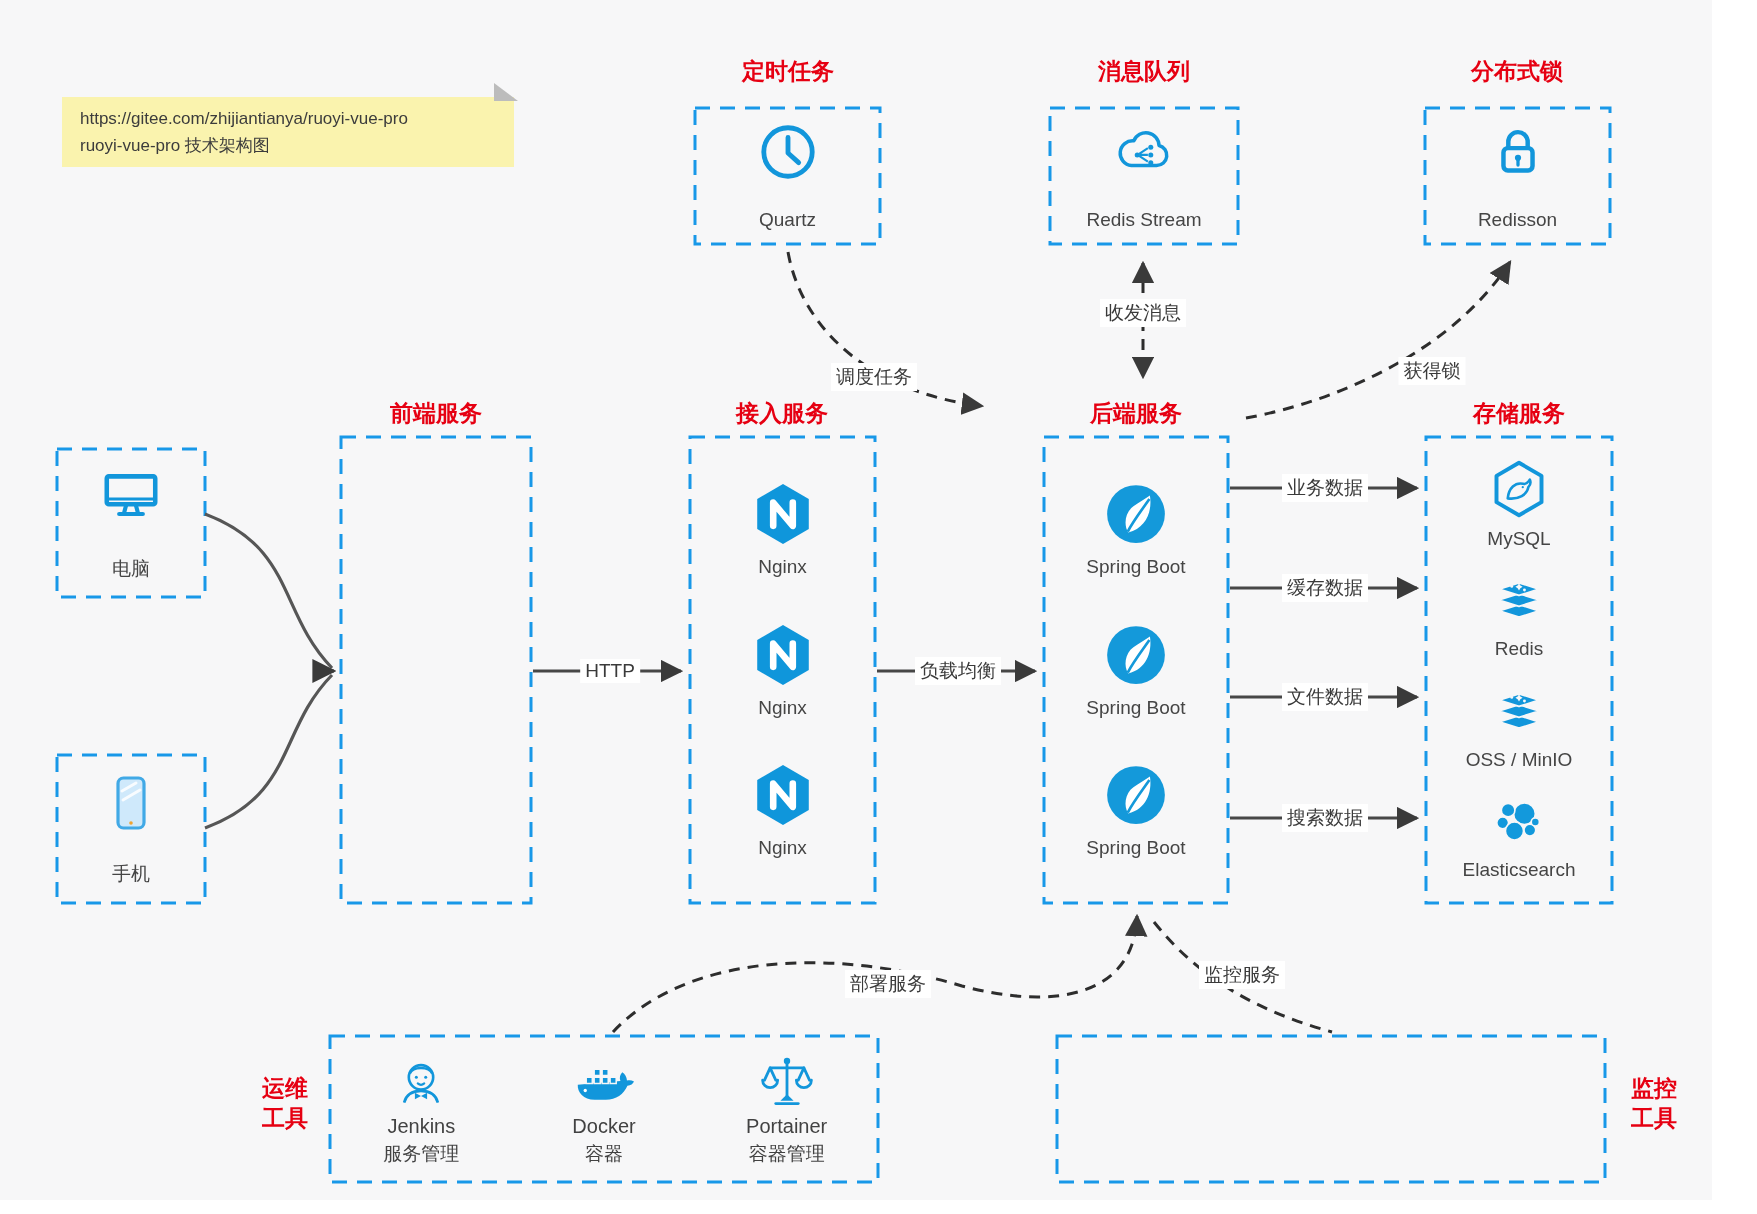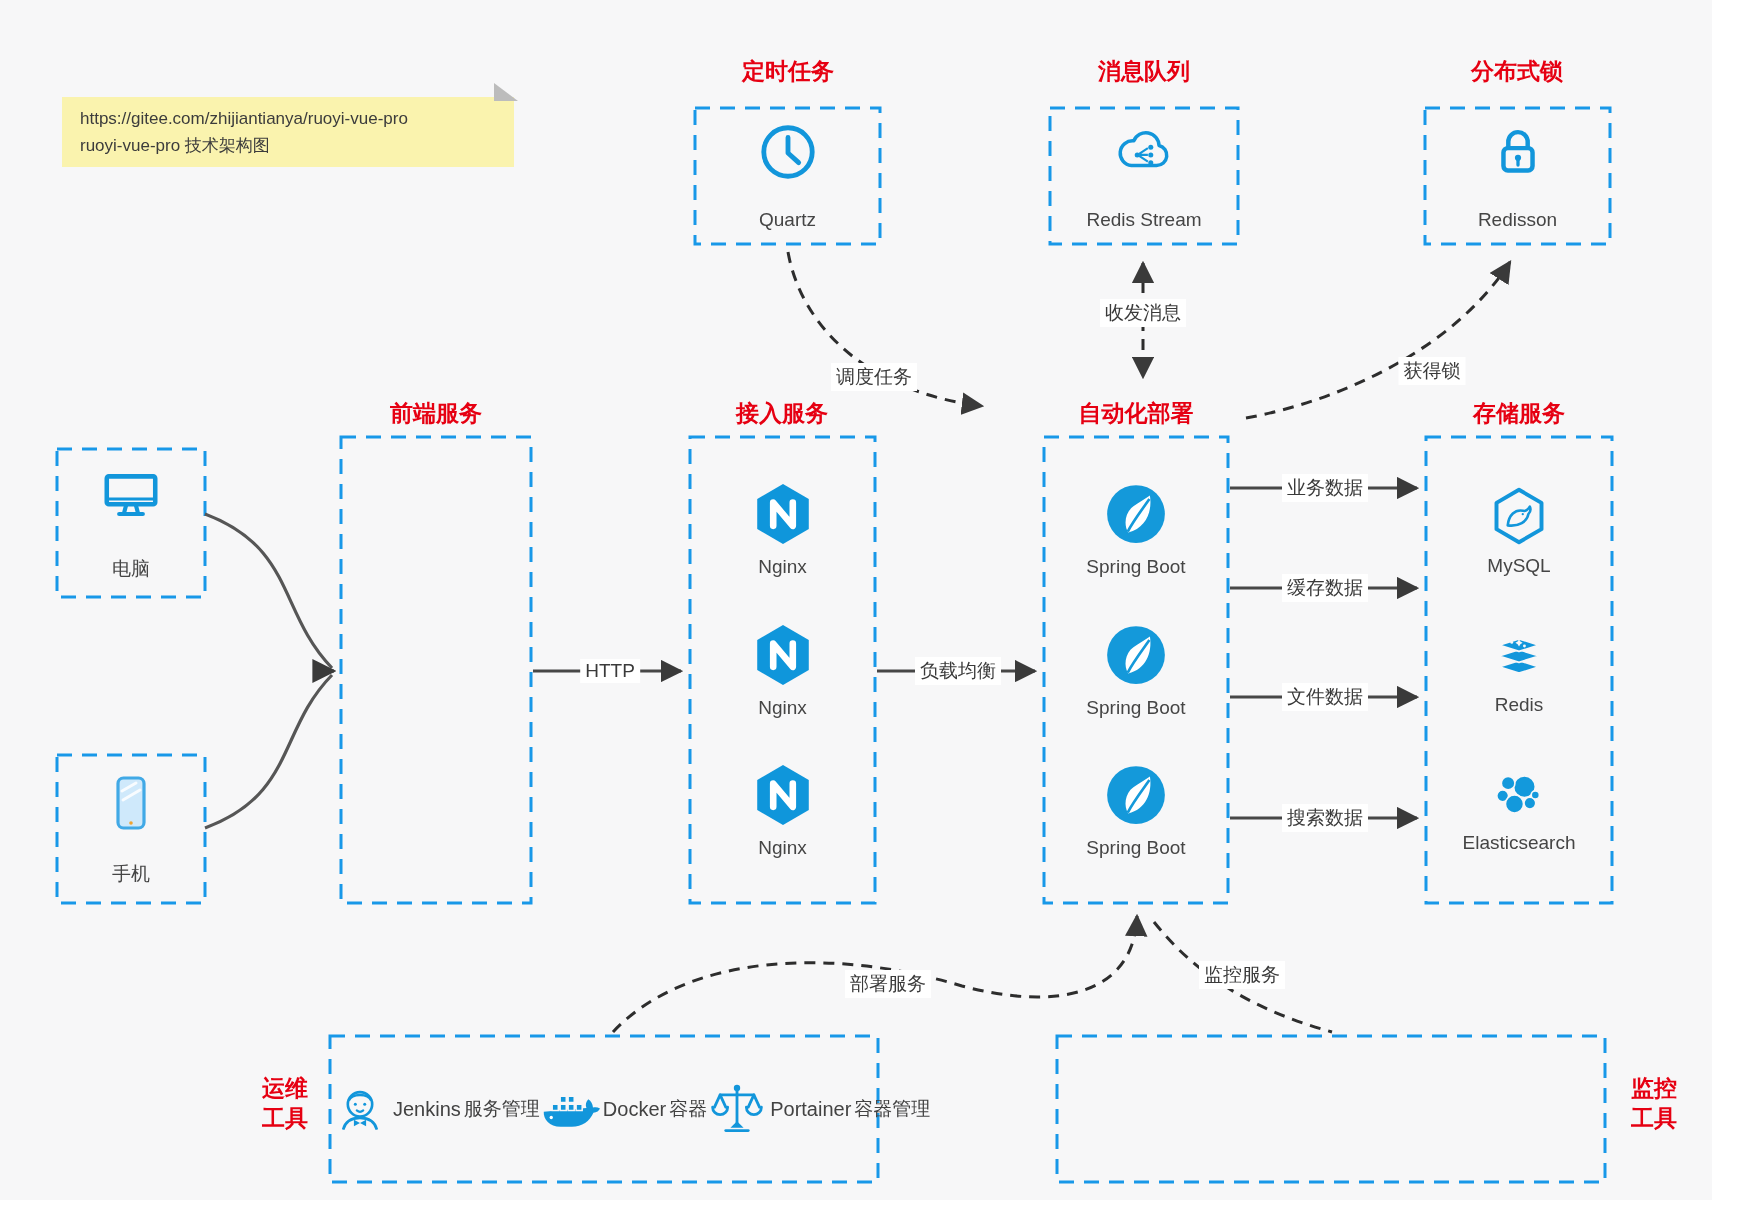--- a/index.html
+++ b/index.html
@@ -18,21 +18,21 @@
          font-size:23px;white-space:nowrap;z-index:2;}
   .side-title{position:absolute;color:#e60012;font-weight:bold;font-size:23px;line-height:30px;
          text-align:center;z-index:2;}
 
   .vbox{position:absolute;display:flex;flex-direction:column;align-items:center;
         justify-content:center;gap:26px;z-index:2;box-sizing:border-box;}
   .vbox.spread{justify-content:space-evenly;gap:0;}
   .hbox{position:absolute;display:flex;align-items:center;justify-content:space-evenly;z-index:2;box-sizing:border-box;}
   .item{display:flex;flex-direction:column;align-items:center;gap:9px;}
   .ilabel{font-size:19px;color:#454545;white-space:nowrap;}
-  .tool{display:flex;flex-direction:row;align-items:center;gap:3px;flex:1;}
+  .tool{display:flex;flex-direction:column;align-items:center;gap:3px;flex:1;}
   .tool .name{font-size:20px;color:#424242;white-space:nowrap;}
   .tool .desc{font-size:19px;color:#424242;white-space:nowrap;}
 
   .edge-label{position:absolute;transform:translate(-50%,-50%);background:#ffffff;
          padding:1px 5px;font-size:19px;color:#3a3a3a;white-space:nowrap;z-index:3;}
   .icon{display:block;}
 </style>
 </head>
 <body>
 
@@ -228,21 +228,21 @@
     <div class="note-fold"></div>
     <div>https://gitee.com/zhijiantianya/ruoyi-vue-pro</div>
     <div>ruoyi-vue-pro 技术架构图</div>
   </div>
 
   <div class="title" style="left:788px;top:56px">定时任务</div>
   <div class="title" style="left:1144px;top:56px">消息队列</div>
   <div class="title" style="left:1517px;top:56px">分布式锁</div>
   <div class="title" style="left:436px;top:398px">前端服务</div>
   <div class="title" style="left:782px;top:398px">接入服务</div>
-  <div class="title" style="left:1136px;top:398px">自动化部署</div>
+  <div class="title" style="left:1136px;top:398px">后端服务</div>
   <div class="title" style="left:1519px;top:398px">存储服务</div>
 
   <div class="side-title" style="left:247px;top:1073px;width:76px">
     <div>运维</div>
     <div>工具</div>
   </div>
   <div class="side-title" style="left:1616px;top:1073px;width:76px">
     <div>监控</div>
     <div>工具</div>
   </div>
@@ -327,20 +327,26 @@
       <svg class="icon" width="60" height="60" viewBox="0 0 64 64">
           <use href="#sym-mysql"></use>
         </svg>
       <div class="ilabel">MySQL</div>
     </div>
     <div class="item">
       <svg class="icon" width="58" height="58" viewBox="0 0 64 64">
           <use href="#sym-stack"></use>
         </svg>
       <div class="ilabel">Redis</div>
+    </div>
+    <div class="item">
+      <svg class="icon" width="58" height="58" viewBox="0 0 64 64">
+          <use href="#sym-stack"></use>
+        </svg>
+      <div class="ilabel">OSS / MinIO</div>
     </div>
     <div class="item">
       <svg class="icon" width="58" height="58" viewBox="0 0 64 64">
           <use href="#sym-elastic"></use>
         </svg>
       <div class="ilabel">Elasticsearch</div>
     </div>
   </div>
 
   <div class="hbox" style="left:330px;top:1036px;width:548px;height:146px">

